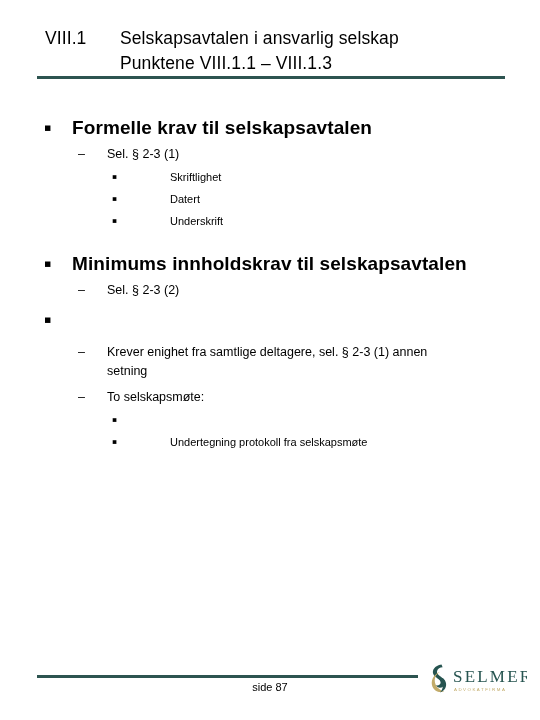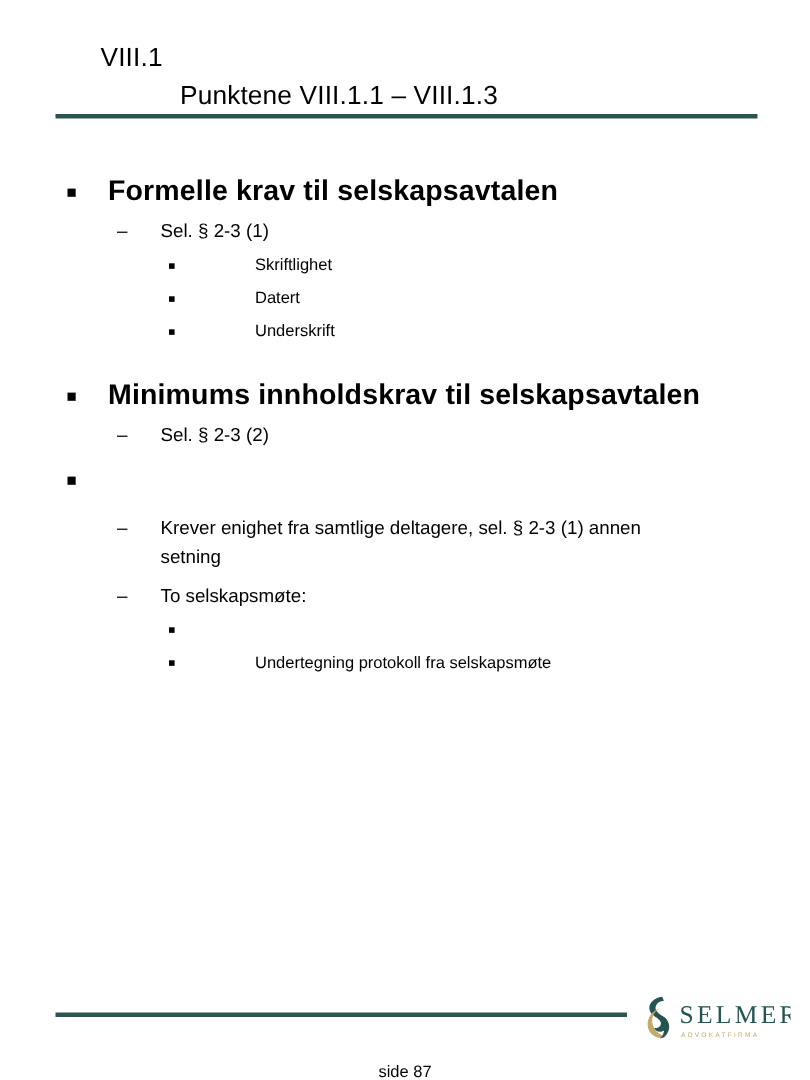--- a/index.html
+++ b/index.html
@@ -29,21 +29,20 @@
     color: #000000;
     white-space: nowrap;
     letter-spacing: 0.1px;
   }
   .title-line-1 {
     display: flex;
   }
   .title-num {
     width: 75px;
     flex: 0 0 75px;
-    margin-left: 22px;
   }
   .title-line-2 {
     padding-left: 75px;
   }
 
   #title-rule {
     position: absolute;
     left: 37px;
     top: 76px;
     width: 468px;
@@ -125,37 +124,37 @@
     background: #2d5450;
   }
   #page-number {
     position: absolute;
     left: 0;
     top: 681px;
     width: 540px;
     text-align: center;
     font-size: 11px;
     color: #000;
-    margin-top: 28px;
   }
   #logo {
     position: absolute;
     left: 427px;
     top: 661px;
     width: 100px;
     height: 44px;
   }
   #logo svg { display: block; }
 </style>
 </head>
 <body>
 
 <div id="title-block">
   <div class="title-line title-line-1">
     <span class="title-num">VIII.1</span>
+    <span>Selskapsavtalen i ansvarlig selskap</span>
   </div>
   <div class="title-line title-line-2">Punktene VIII.1.1 – VIII.1.3</div>
 </div>
 
 <div id="title-rule"></div>
 
 <div id="body-block">
 
   <div class="bullet lvl1">
     <span class="marker">▪</span>

